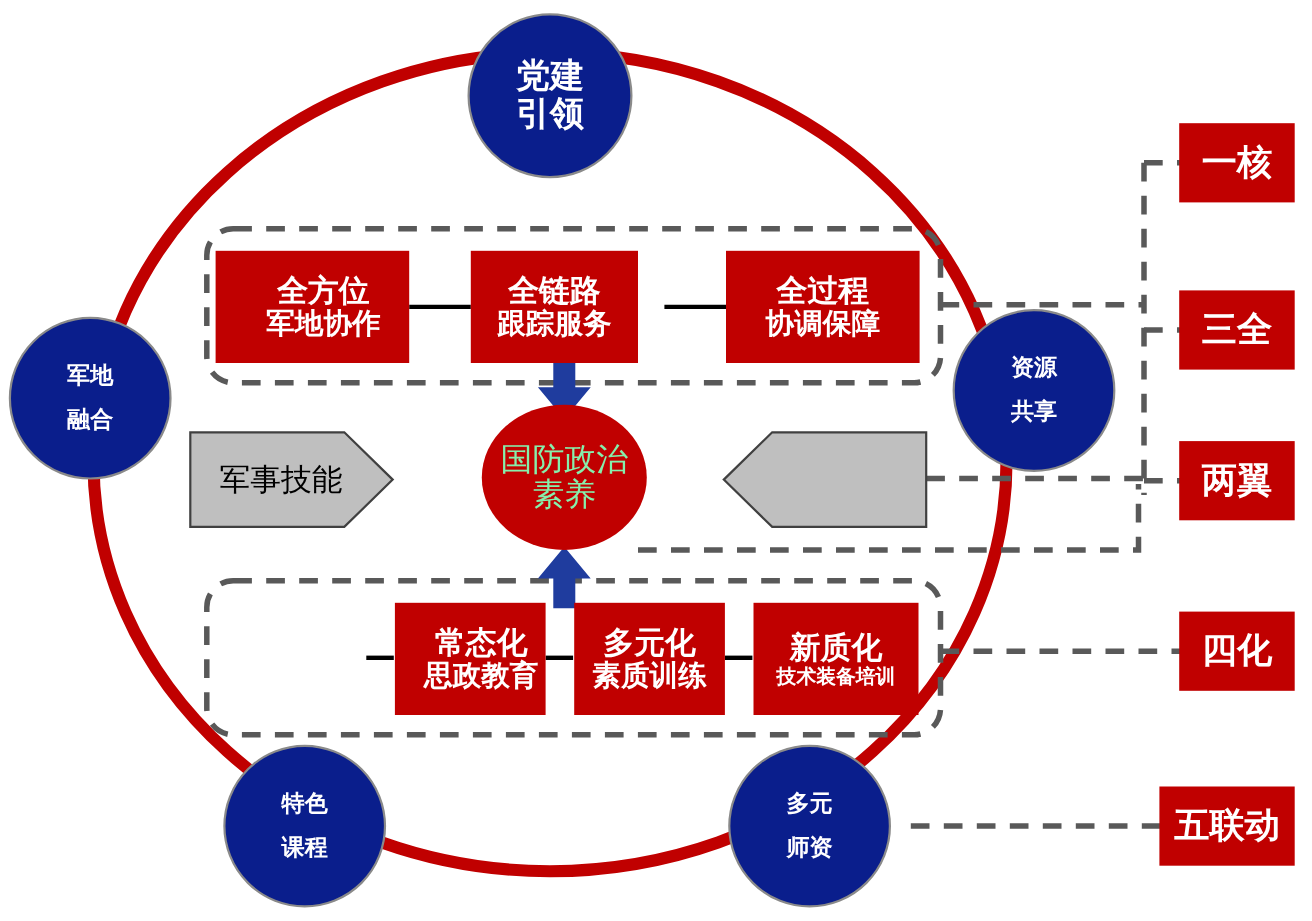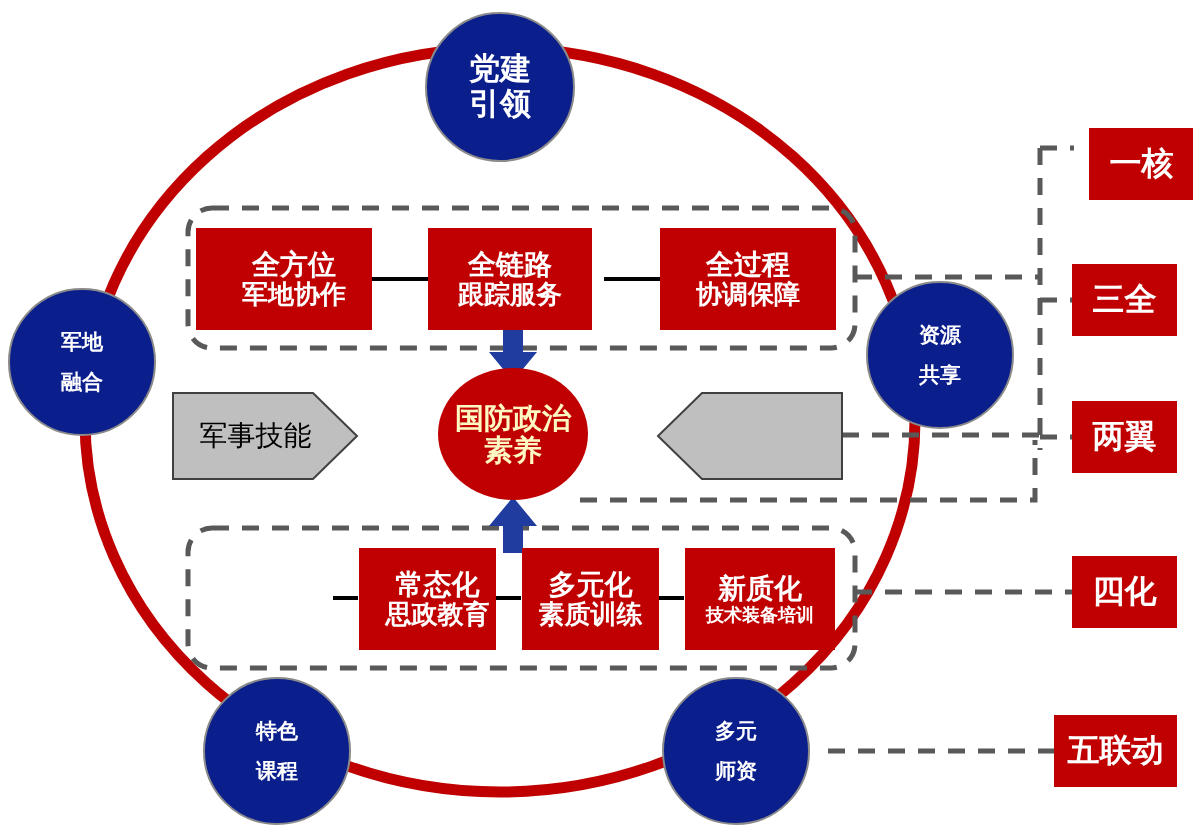--- a/index.html
+++ b/index.html
@@ -39,22 +39,22 @@
     color:#ffffff;
     font-weight:700;
   }
   .circle .l1,.circle .l2{display:block;white-space:nowrap;}
   .circle-lg{width:150px;height:150px;font-size:31px;}
   .circle-md{width:148px;height:148px;font-size:21px;gap:16px;}
   
   .ellipse-core{
     border-radius:50%;
     background:#C00000;
-    color:#fef9c3;
-    font-weight:700;
+    color:#86efac;
+    font-weight:400;
     font-size:29px;
     width:150px;height:132px;
   }
   
   .redbox{
     background:#C00000;
     color:#ffffff;
     font-weight:700;
   }
   .redbox .big{font-size:28px;display:block;white-space:nowrap;}
@@ -148,21 +148,21 @@
 
   <div class="node ellipse-core" style="left:438px; top:368px;">
     <span>国防政治</span>
     <span>素养</span>
   </div>
 
   <div class="node redbox" style="left:196px; top:228px; width:176px; height:102px;padding-left:20px;">
     <span class="big">全方位</span>
     <span class="small">军地协作</span>
   </div>
-  <div class="node redbox" style="left:428px; top:228px; width:164px; height:102px;">
+  <div class="node redbox" style="left:428px; top:228px; width:152px; height:102px;">
     <span class="big">全链路</span>
     <span class="small">跟踪服务</span>
   </div>
   <div class="node redbox" style="left:660px; top:228px; width:176px; height:102px;">
     <span class="big">全过程</span>
     <span class="small">协调保障</span>
   </div>
 
   <div class="node redbox" style="left:359px; top:548px; width:137px; height:102px;padding-left:20px;">
     <span class="big">常态化</span>
@@ -174,21 +174,21 @@
   </div>
   <div class="node redbox" style="left:685px; top:548px; width:150px; height:102px;">
     <span class="big">新质化</span>
     <span class="tiny">技术装备培训</span>
   </div>
 
   <div class="node chev" style="left:173px; top:393px; width:165px; height:86px;">
     <span>军事技能</span>
   </div>
 
-  <div class="node sidelabel" style="left:1072px; top:128px;margin-left:17px;">
+  <div class="node sidelabel" style="left:1072px; top:112px;">
     <span>一核</span>
   </div>
   <div class="node sidelabel" style="left:1072px; top:264px;">
     <span>三全</span>
   </div>
   <div class="node sidelabel" style="left:1072px; top:401px;">
     <span>两翼</span>
   </div>
   <div class="node sidelabel" style="left:1072px; top:556px;">
     <span>四化</span>

